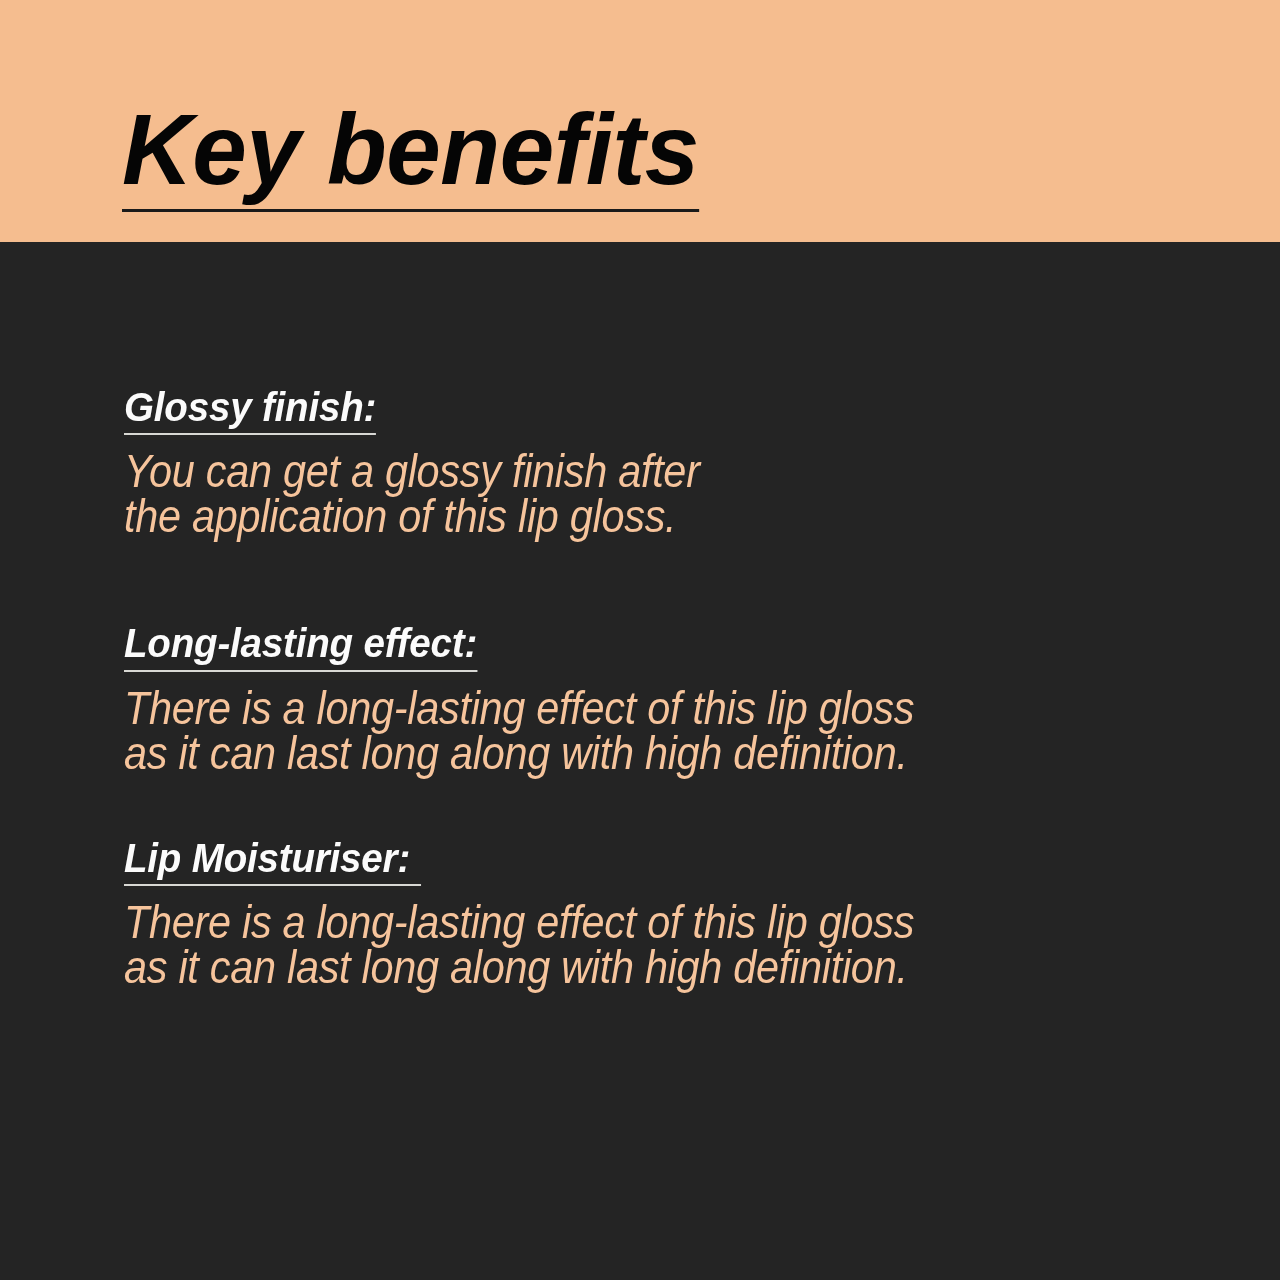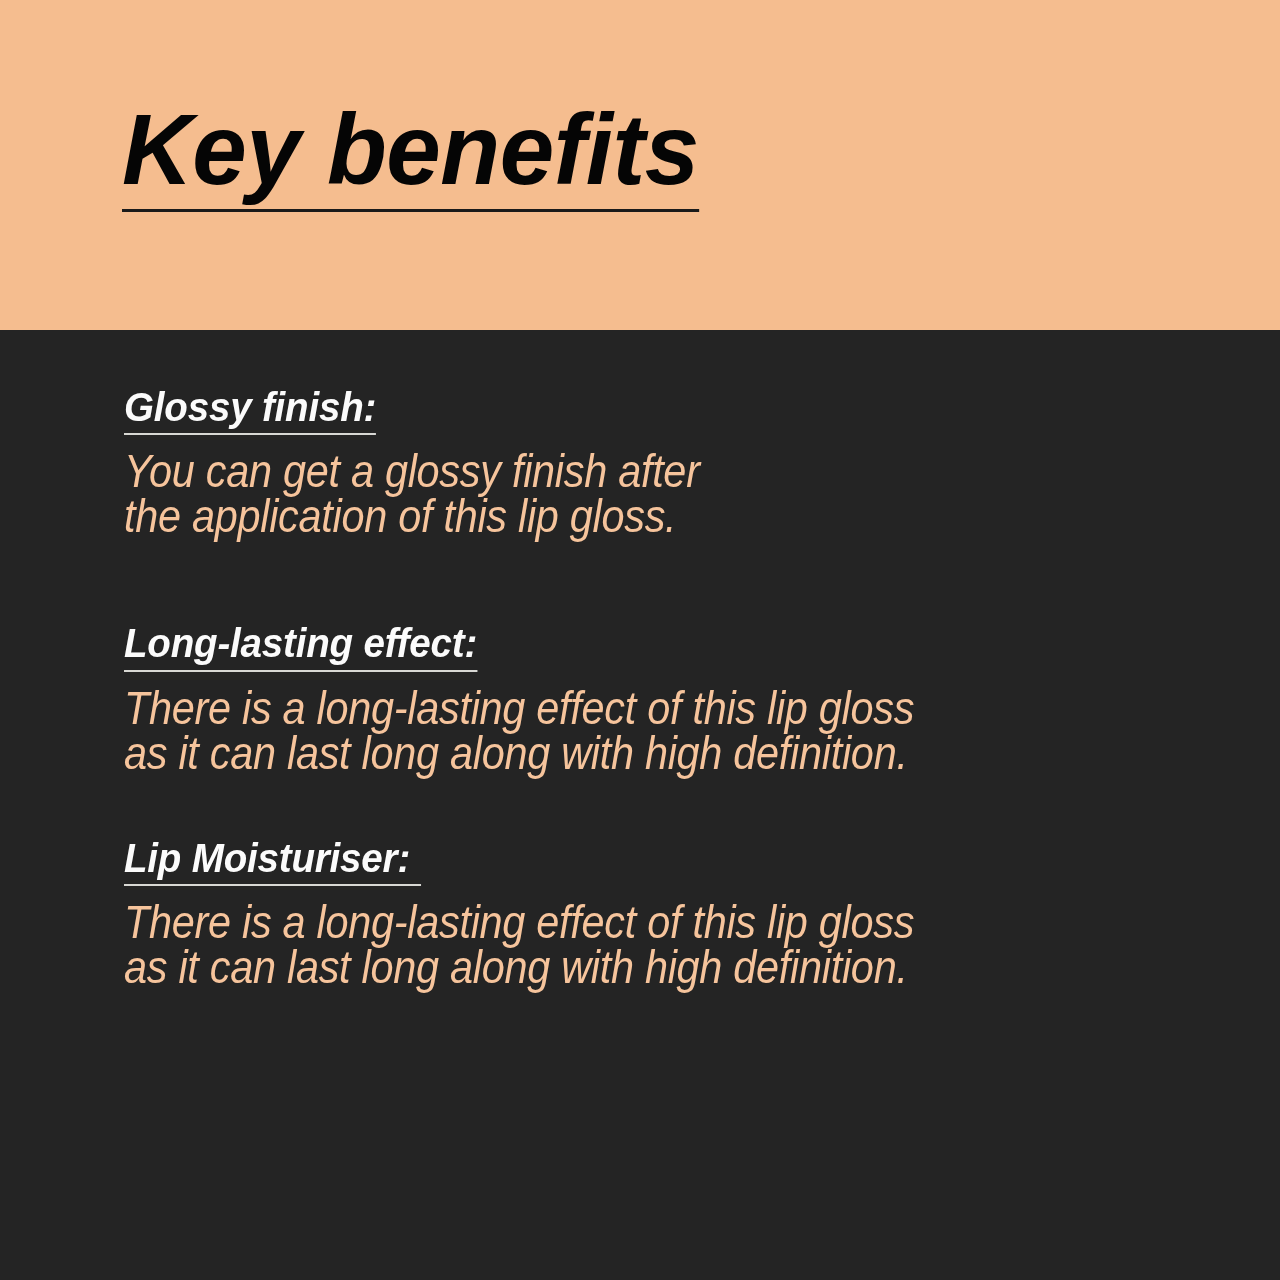--- a/index.html
+++ b/index.html
@@ -22,21 +22,21 @@
     background: #242424;
     box-sizing: border-box;
   }
 
   
   .header-band {
     position: absolute;
     top: 0;
     left: 0;
     width: 1280px;
-    height: 330px;
+    height: 242px;
     background: #f5bd8f;
     box-sizing: border-box;
   }
 
   .header-title-wrap {
     position: absolute;
     left: 122px;
     top: 96px;
   }
 

